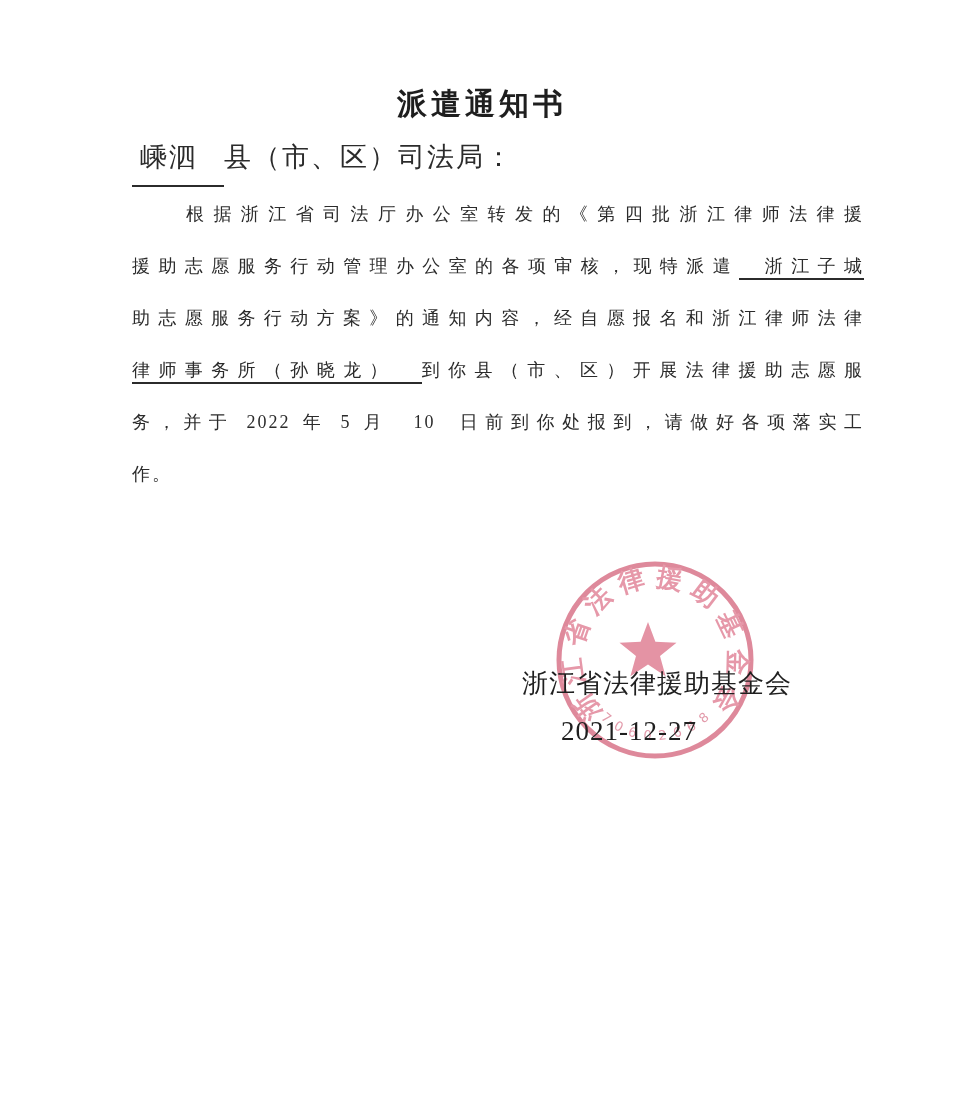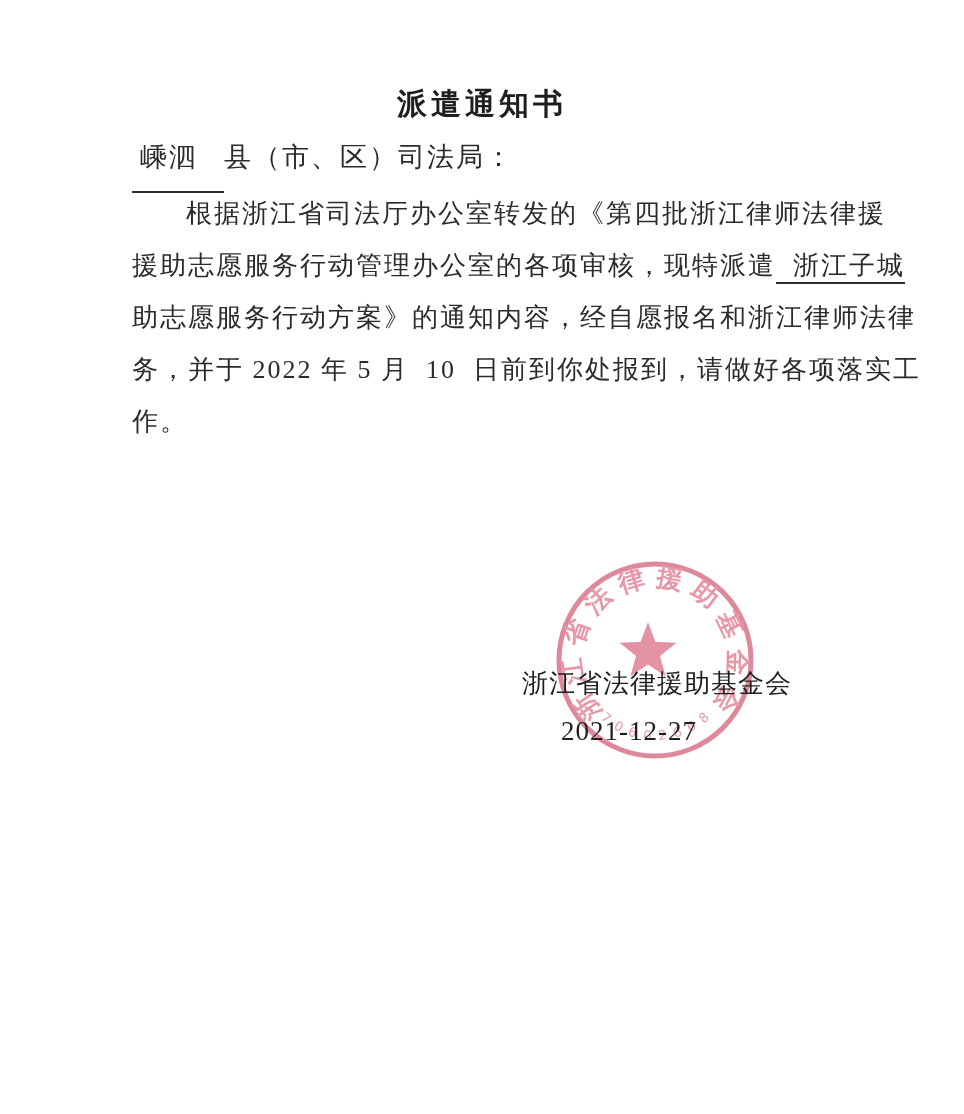--- a/index.html
+++ b/index.html
@@ -32,32 +32,32 @@
     position: absolute;
     top: 139px;
     left: 132px;
     font-size: 27px;
     letter-spacing: 2px;
     white-space: pre;
   }
   .blank-underline {
     display: inline-block;
     border-bottom: 2px solid #2b2b2b;
-    padding: 0 14px 16px 8px;
+    padding: 0 14px 10px 8px;
     min-width: 70px;
   }
   .body-block {
     position: absolute;
     top: 196px;
     left: 132px;
     width: 732px;
   }
   .body-line {
     height: 52px;
-    font-size: 26px;
+    font-size: 18px;
     line-height: 36px;
     letter-spacing: 2px;
     white-space: pre;
     text-align: justify;
     text-align-last: justify;
   }
   .body-line.indent { padding-left: 54px; }
   .body-line.no-justify { text-align-last: left; }
   .uline {
     border-bottom: 2px solid #2b2b2b;
@@ -106,20 +106,21 @@
 <div class="page">
 
   <div class="doc-title">派遣通知书</div>
 
   <div class="salutation"><span class="blank-underline">嵊泗</span><span>县（市、区）司法局：</span></div>
 
   <div class="body-block">
     <div class="body-line indent">根据浙江省司法厅办公室转发的《第四批浙江律师法律援</div>
     <div class="body-line"><span>援助志愿服务行动管理办公室的各项审核，现特派遣</span><span class="uline">  浙江子城</span></div>
     <div class="body-line">助志愿服务行动方案》的通知内容，经自愿报名和浙江律师法律</div>
+    <div class="body-line"><span class="uline">律师事务所（孙晓龙）  </span><span>到你县（市、区）开展法律援助志愿服</span></div>
     <div class="body-line">务，并于 2022 年 5 月  10  日前到你处报到，请做好各项落实工</div>
     <div class="body-line no-justify">作。</div>
   </div>
 
   <div class="seal-wrap">
     <svg width="204" height="204" viewBox="0 0 204 204">
       <defs>
         <path id="ringTextPath" d="M 49.7 154.3 A 74 74 0 1 1 154.3 154.3" fill="none"></path>
         <path id="serialPath" d="M 40.7 153.4 A 80 80 0 0 0 163.3 153.4" fill="none"></path>
       </defs>

